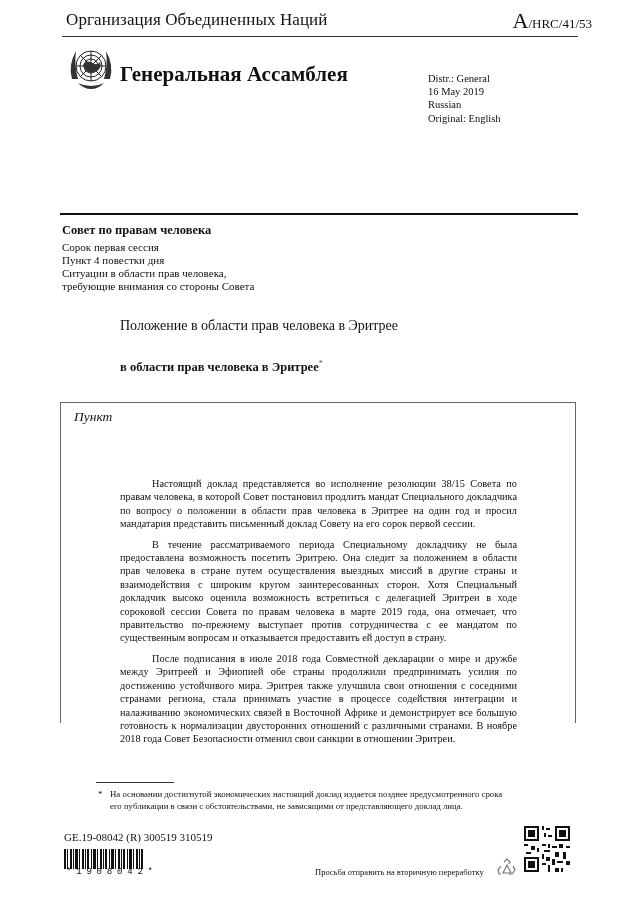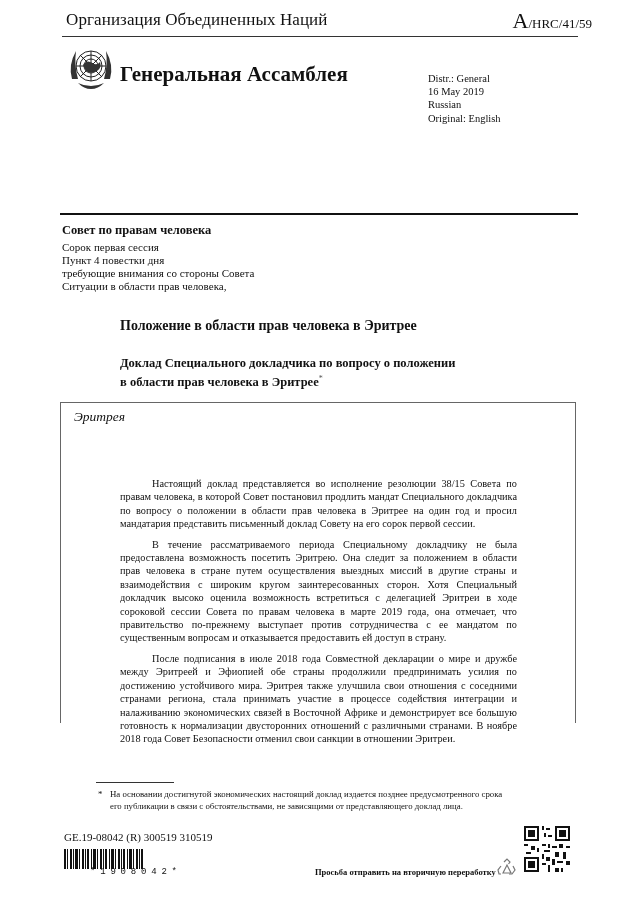--- a/index.html
+++ b/index.html
@@ -10,44 +10,44 @@
   .symbol { right: 48px; top: 8px; font-size: 13px; }
   .symbol .big { font-size: 22px; }
   .top-rule { left: 62px; top: 36px; width: 516px; height: 0; border-top: 1.3px solid #333; }
   .logo { left: 66px; top: 45px; width: 50px; height: 46px; }
   .assembly { left: 120px; top: 62px; font-size: 21px; font-weight: bold; }
   .distr { left: 428px; top: 72px; font-size: 10.5px; line-height: 13.2px; }
   .heavy-rule { left: 60px; top: 213px; width: 518px; height: 0; border-top: 2.4px solid #111; }
   .council { left: 62px; top: 224px; font-size: 11px; line-height: 13px; }
   .council .h1 { font-weight: bold; font-size: 12.5px; margin-bottom: 4px; }
   .council .b { font-weight: normal; }
-  .title1 { left: 120px; top: 318px; font-size: 14px; font-weight: bold; }
+  .title1 { left: 120px; top: 318px; font-size: 14px; font-weight: normal; }
   .title2 { left: 120px; top: 356px; font-size: 12.5px; font-weight: bold; line-height: 15px; width: 380px; }
   .title2 sup { font-weight: normal; font-size: 8px; color: #555; }
   .summary-box { left: 60px; top: 402px; width: 514px; height: 320px;
                  border-top: 1.5px solid #666; border-left: 1.5px solid #666; border-right: 1.5px solid #666; }
   .summary-label { left: 74px; top: 409px; font-size: 13.5px; font-style: italic; }
   .summary-text { left: 120px; top: 433px; width: 397px; font-size: 10.3px; line-height: 13.4px; text-align: justify; margin-top: 44px; }
   .summary-text p { margin: 0 0 7px 0; text-indent: 32px; }
   .fn-rule { left: 96px; top: 782px; width: 78px; border-top: 1px solid #333; }
   .footnote { left: 110px; top: 788px; width: 400px; font-size: 8.8px; line-height: 12px; }
   .footnote .mark { position: absolute; left: -12px; top: 0; }
   .job { left: 64px; top: 831px; font-size: 11px; }
   .barcode { left: 64px; top: 849px; width: 92px; height: 20px; display: flex; gap: 0; }
   .barcode span { display: inline-block; background: #111; height: 100%; }
-  .barcode-num { left: 66px; top: 867px; font-size: 9px; letter-spacing: 4.8px; font-family: "Liberation Mono", monospace; margin-left: 24px; }
-  .recycle-text { left: 315px; top: 867px; font-size: 8.5px; font-weight: bold; }
+  .barcode-num { left: 66px; top: 867px; font-size: 9px; letter-spacing: 4.8px; font-family: "Liberation Mono", monospace; }
+  .recycle-text { left: 315px; top: 867px; font-size: 8.5px; font-weight: normal; }
   .recycle-icon { left: 496px; top: 857px; width: 22px; height: 22px; }
   .qr { left: 524px; top: 826px; width: 46px; height: 46px; }
 </style>
 </head>
 <body>
 
 <div class="abs org-name">Организация Объединенных Наций</div>
-<div class="abs symbol"><span class="big">A</span><span>/HRC/41/59</span></div>
+<div class="abs symbol"><span class="big">A</span><span>/HRC/41/53</span></div>
 <div class="abs top-rule"></div>
 
 <svg class="abs logo" viewBox="0 0 50 46">
   <g fill="none" stroke="#222" stroke-width="1">
     <circle cx="25" cy="21" r="15"></circle>
     <circle cx="25" cy="21" r="11"></circle>
     <circle cx="25" cy="21" r="7"></circle>
     <circle cx="25" cy="21" r="3"></circle>
     <line x1="10" y1="21" x2="40" y2="21"></line>
     <line x1="25" y1="6" x2="25" y2="36"></line>
@@ -70,32 +70,31 @@
   <div>Russian</div>
   <div>Original: English</div>
 </div>
 
 <div class="abs heavy-rule"></div>
 
 <div class="abs council">
   <div class="h1">Совет по правам человека</div>
   <div class="b">Сорок первая сессия</div>
   <div>Пункт 4 повестки дня</div>
+  <div class="b">Ситуации в области прав человека,</div>
   <div class="b">требующие внимания со стороны Совета</div>
-  <div class="b">Ситуации в области прав человека,</div>
 </div>
 
 <div class="abs title1">Положение в области прав человека в Эритрее</div>
 <div class="abs title2">
-  <div>Доклад Специального докладчика по вопросу о положении</div>
   <div><span>в области прав человека в Эритрее</span><sup>*</sup></div>
 </div>
 
 <div class="abs summary-box"></div>
-<div class="abs summary-label">Эритрея</div>
+<div class="abs summary-label">Пункт</div>
 <div class="abs summary-text">
   <p>Настоящий доклад представляется во исполнение резолюции 38/15 Совета по правам человека, в которой Совет постановил продлить мандат Специального докладчика по вопросу о положении в области прав человека в Эритрее на один год и просил мандатария представить письменный доклад Совету на его сорок первой сессии.</p>
   <p>В течение рассматриваемого периода Специальному докладчику не была предоставлена возможность посетить Эритрею. Она следит за положением в области прав человека в стране путем осуществления выездных миссий в другие страны и взаимодействия с широким кругом заинтересованных сторон. Хотя Специальный докладчик высоко оценила возможность встретиться с делегацией Эритреи в ходе сороковой сессии Совета по правам человека в марте 2019 года, она отмечает, что правительство по-прежнему выступает против сотрудничества с ее мандатом по существенным вопросам и отказывается предоставить ей доступ в страну.</p>
   <p>После подписания в июле 2018 года Совместной декларации о мире и дружбе между Эритреей и Эфиопией обе страны продолжили предпринимать усилия по достижению устойчивого мира. Эритрея также улучшила свои отношения с соседними странами региона, стала принимать участие в процессе содействия интеграции и налаживанию экономических связей в Восточной Африке и демонстрирует все большую готовность к нормализации двусторонних отношений с различными странами. В ноябре 2018 года Совет Безопасности отменил свои санкции в отношении Эритреи.</p>
 </div>
 
 <div class="abs fn-rule"></div>
 <div class="abs footnote">
   <span class="mark">*</span>
   <span>На основании достигнутой экономических настоящий доклад издается позднее предусмотренного срока его публикации в связи с обстоятельствами, не зависящими от представляющего доклад лица.</span>

